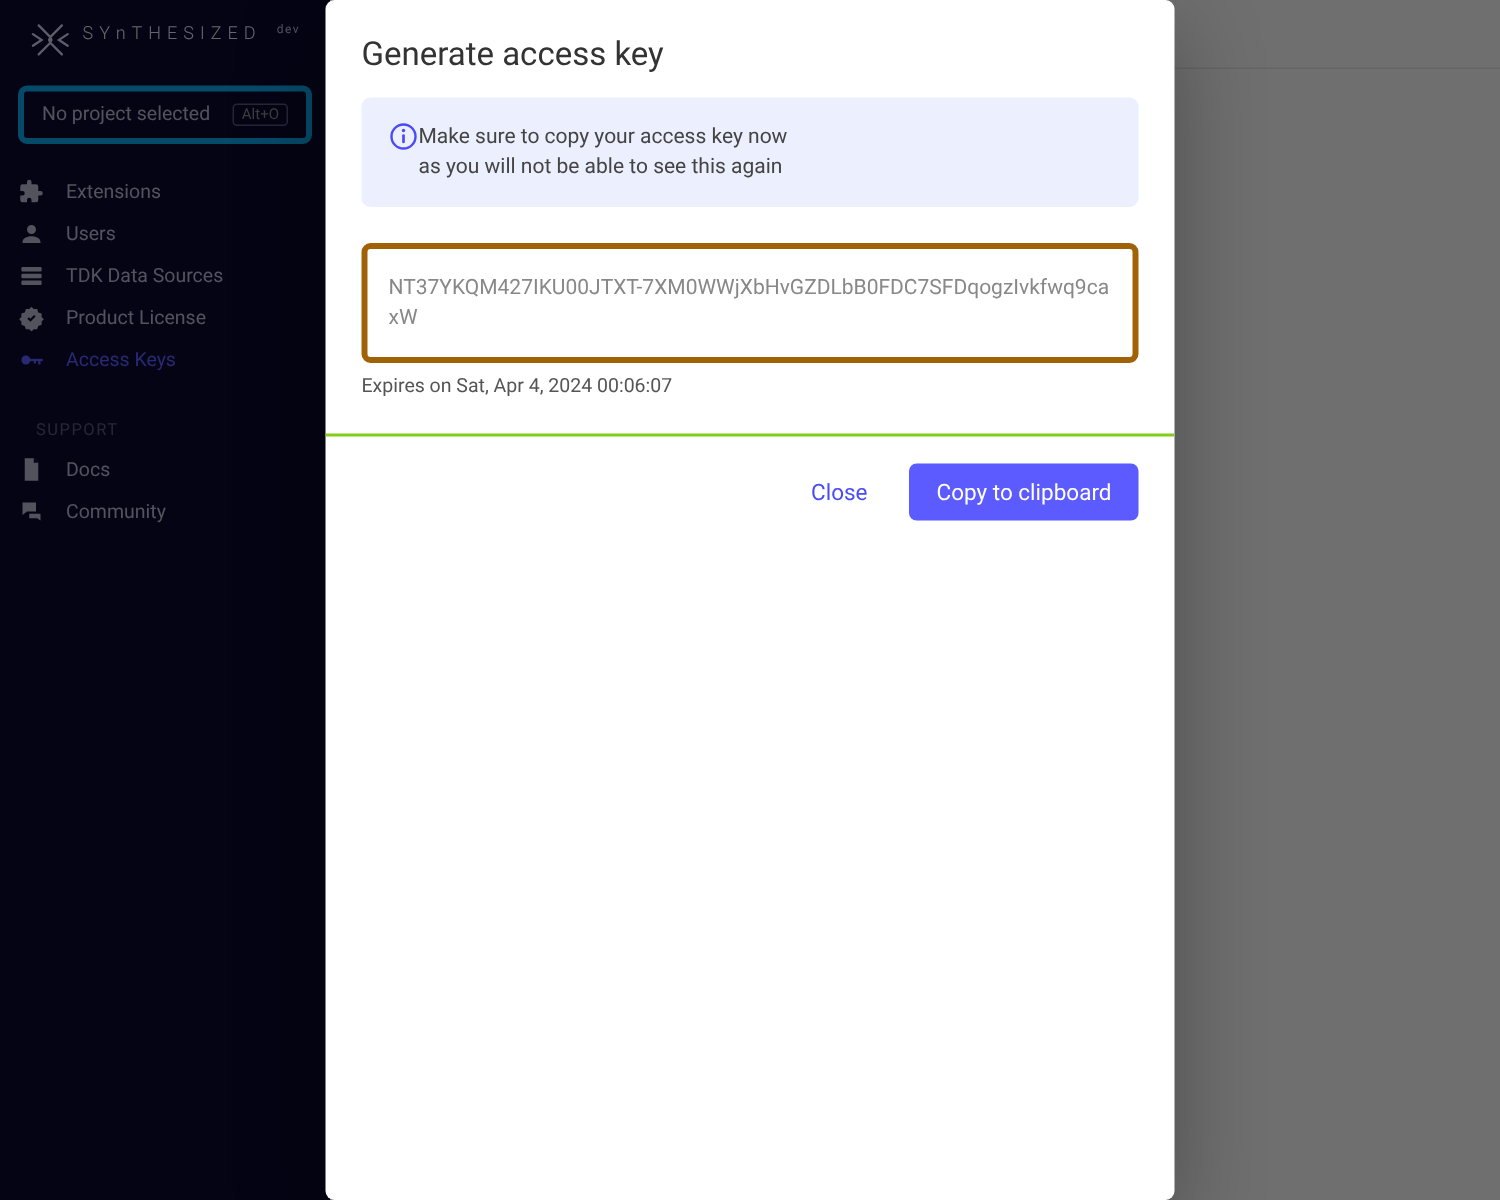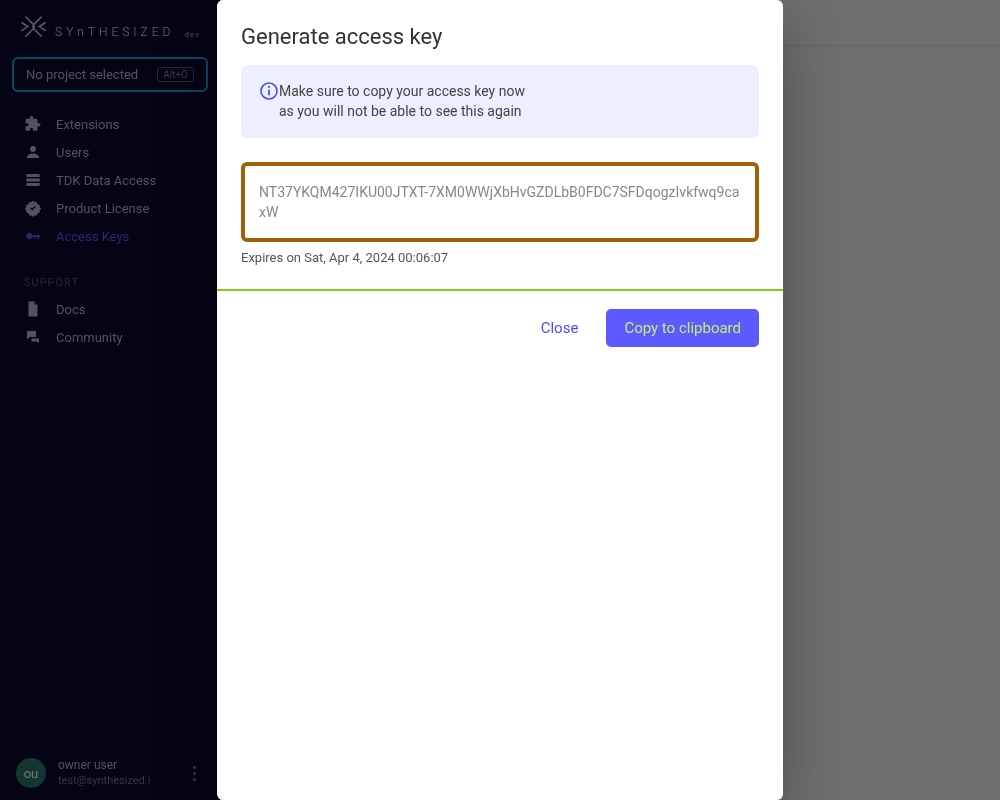--- a/index.html
+++ b/index.html
@@ -1,31 +1,31 @@
 <!DOCTYPE html>
 <html><head>
 <meta charset="utf-8">
 <style>
 * { margin: 0; padding: 0; box-sizing: border-box; font-family: -apple-system, BlinkMacSystemFont, "Segoe UI", Roboto, sans-serif; }
 body { width: 1000px; height: 800px; overflow: hidden; position: relative; background: #f5f5f5; }
 
 .app { display: flex; width: 100%; height: 100%; }
 
 .sidebar { width: 220px; background: #0a0a2e; color: #b8b8d0; display: flex; flex-direction: column; flex-shrink: 0; }
-.sidebar-top { padding: 15px 20px 10px; display: flex; align-items: flex-end; gap: 8px; }
+.sidebar-top { padding: 15px 20px 10px; display: flex; align-items: flex-start; gap: 8px; }
 .logo-icon { width: 28px; height: 24px; }
 .brand { letter-spacing: 4px; font-size: 12px; color: #e0e0f0; font-weight: 300; }
 .brand-sup { font-size: 8px; letter-spacing: 1px; vertical-align: super; margin-left: 2px; }
 
-.project-select { margin: 8px 12px 18px; padding: 8px 12px; border: 2px solid #0ea5e9; border-radius: 6px; display: flex; justify-content: space-between; align-items: center; cursor: pointer; font-size: 13px; }
+.project-select { margin: 8px 12px 18px; padding: 8px 12px; border: 4px solid #0ea5e9; border-radius: 6px; display: flex; justify-content: space-between; align-items: center; cursor: pointer; font-size: 13px; }
 .project-kbd { border: 1px solid #555577; border-radius: 3px; padding: 1px 5px; font-size: 10px; color: #888; }
 
 .section-header { padding: 8px 24px 6px; font-size: 11px; letter-spacing: 1px; color: #555577; }
 
-.nav-item { display: flex; align-items: center; gap: 14px; padding: 5px 24px; font-size: 13px; cursor: pointer; }
+.nav-item { display: flex; align-items: center; gap: 14px; padding: 5px 12px; font-size: 13px; cursor: pointer; }
 .nav-item.active { color: #5b5bff; }
 .nav-icon { width: 18px; height: 18px; display: flex; align-items: center; justify-content: center; flex-shrink: 0; }
 .nav-icon svg { width: 18px; height: 18px; fill: currentColor; }
 .nav-section { margin-bottom: 18px; }
 
 .sidebar-bottom { margin-top: auto; padding: 12px 16px; display: flex; align-items: center; gap: 12px; }
 .avatar { width: 30px; height: 30px; border-radius: 50%; background: #2a7a6a; color: #fff; display: flex; align-items: center; justify-content: center; font-size: 13px; }
 .user-info { flex: 1; font-size: 12px; line-height: 1.3; color: #b8b8d0; overflow: hidden; }
 .user-email { color: #777799; font-size: 11px; }
 .kebab { width: 20px; display: flex; flex-direction: column; align-items: center; gap: 3px; cursor: pointer; }
@@ -38,21 +38,21 @@
 .modal { width: 566px; background: #fff; border-radius: 6px; box-shadow: 0 20px 60px rgba(0,0,0,0.3); overflow: hidden; }
 .modal-title { padding: 24px 24px 16px; font-size: 22px; color: #333; font-weight: 400; }
 .modal-body { padding: 0 24px 24px; }
 .info-banner { background: #eceffd; border-radius: 6px; padding: 16px 18px; display: flex; gap: 0; align-items: flex-start; margin-bottom: 24px; }
 .info-icon-wrap { flex-shrink: 0; width: 20px; height: 20px; color: #4a4af8; }
 .info-text { font-size: 14px; color: #444; line-height: 1.45; }
 .key-box { border: 4px solid #a16207; border-radius: 6px; padding: 16px 14px; font-size: 14px; color: #888; word-break: break-all; margin-bottom: 8px; line-height: 1.45; }
 .expiry { font-size: 13px; color: #555; }
 .modal-footer { border-top: 2px solid #84cc16; padding: 18px 24px; display: flex; justify-content: flex-end; gap: 18px; align-items: center; }
 .btn-text { background: transparent; border: none; color: #4a4af8; font-size: 15px; cursor: pointer; padding: 8px 10px; }
-.btn-primary { background: #5b5bff; color: #bef264; border: none; border-radius: 5px; padding: 10px 18px; font-size: 15px; cursor: pointer; }
+.btn-primary { background: #5b5bff; color: #ffffff; border: none; border-radius: 5px; padding: 10px 18px; font-size: 15px; cursor: pointer; }
 </style>
 </head>
 <body>
 
 <div class="app">
   <aside class="sidebar">
     <div class="sidebar-top">
       <span class="logo-icon">
         <svg viewBox="0 0 28 24">
             <path d="M6 2 L14 10 L22 2 M6 22 L14 14 L22 22 M2 8 L8 12 L2 16 M26 8 L20 12 L26 16" stroke="#cfcfe8" stroke-width="1.6" fill="none" stroke-linecap="round"></path>
@@ -87,21 +87,21 @@
             <span>Users</span>
           </div>
           <div class="nav-item">
             <span class="nav-icon">
               <svg viewBox="0 0 24 24">
                 <rect x="3" y="4" width="18" height="4" rx="1"></rect>
                 <rect x="3" y="10" width="18" height="4" rx="1"></rect>
                 <rect x="3" y="16" width="18" height="4" rx="1"></rect>
               </svg>
             </span>
-            <span>TDK Data Access</span>
+            <span>TDK Data Sources</span>
           </div>
           <div class="nav-item">
             <span class="nav-icon">
               <svg viewBox="0 0 24 24">
                 <path d="M12 2l2 2h3l1 3 3 1v3l2 2-2 2v3l-3 1-1 3h-3l-2 2-2-2H7l-1-3-3-1v-3l-2-2 2-2V8l3-1 1-3h3z"></path>
                 <path d="M9 12l2 2 4-4" stroke="#0a0a2e" stroke-width="2" fill="none"></path>
               </svg>
             </span>
             <span>Product License</span>
           </div>
@@ -133,32 +133,20 @@
               <svg viewBox="0 0 24 24">
                 <path d="M4 4h12v8H8l-4 3V4z"></path>
                 <path d="M10 14h10v6l-3-2h-7v-4z"></path>
               </svg>
             </span>
             <span>Community</span>
           </div>
         </div>
       </div>
 
-    <div class="sidebar-bottom">
-      <div class="avatar">ou</div>
-      <div class="user-info">
-        <div>owner user</div>
-        <div class="user-email">test@synthesized.i</div>
-      </div>
-      <div class="kebab">
-          <span></span>
-          <span></span>
-          <span></span>
-        </div>
-    </div>
   </aside>
 
   <main class="main">
     <div class="main-header">Access Keys</div>
   </main>
 </div>
 
 <div class="overlay">
   <div class="modal">
     <div class="modal-title">Generate access key</div>

